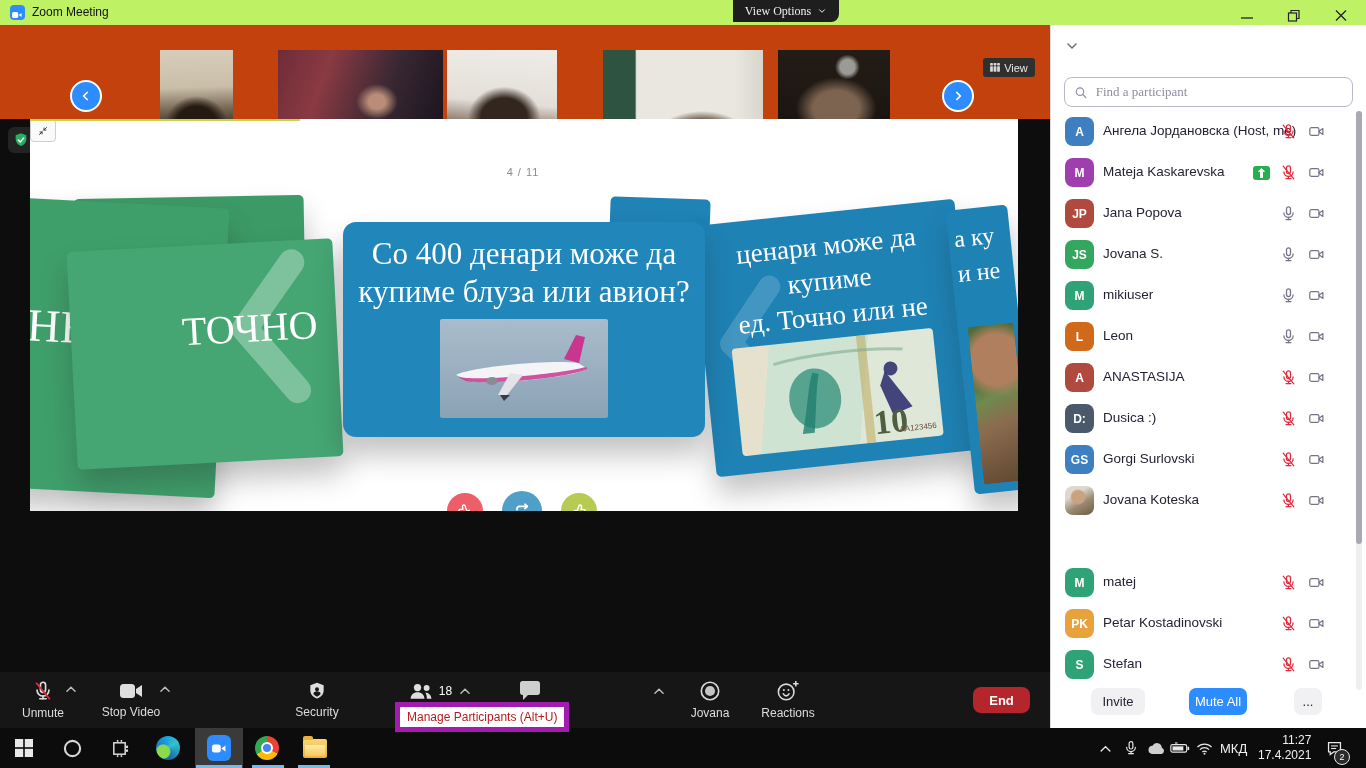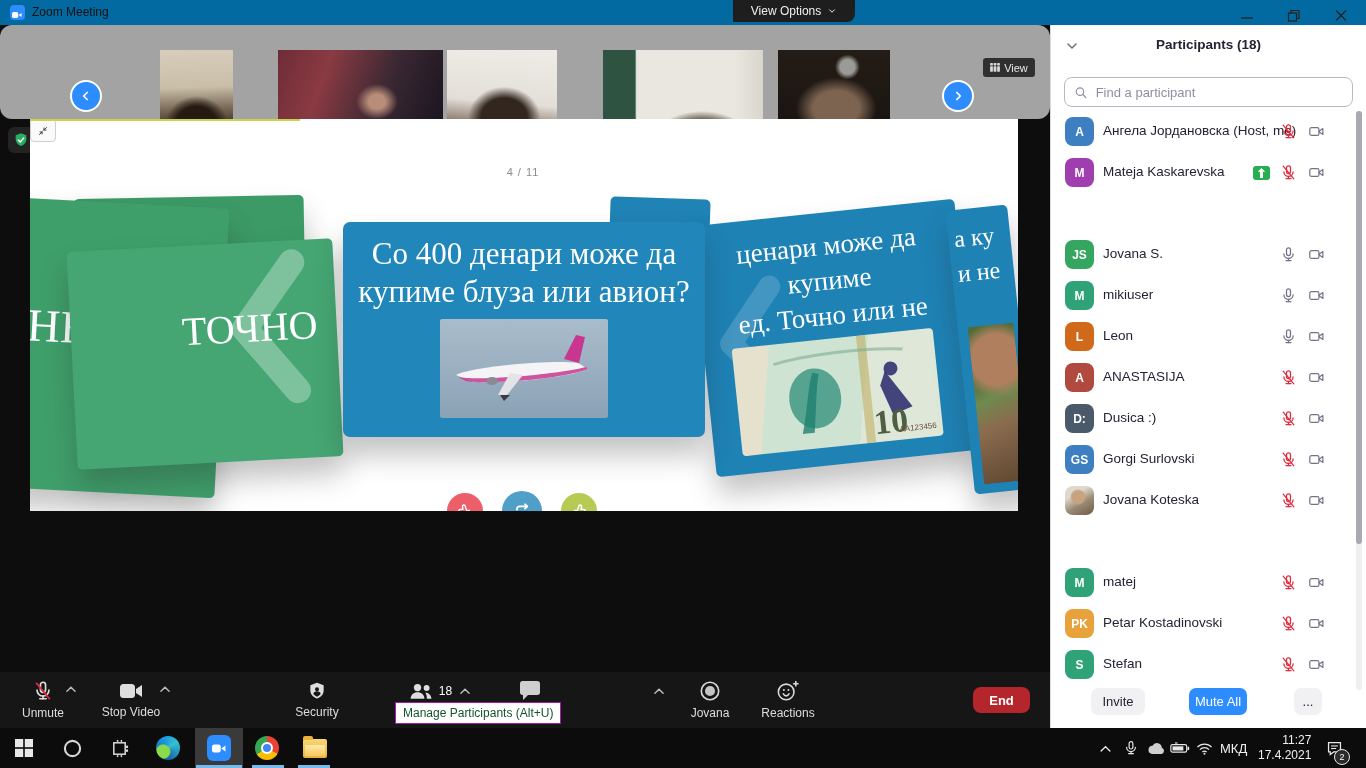--- a/index.html
+++ b/index.html
@@ -2,32 +2,32 @@
 <html><head>
 <meta charset="utf-8">
 <style>
   html,body{margin:0;padding:0;background:#000;}
   .screen{position:relative;width:1366px;height:768px;overflow:hidden;background:#0d0d0d;
           font-family:"Liberation Sans",sans-serif;-webkit-font-smoothing:antialiased;}
   .abs{position:absolute;}
   svg.ic{display:block;}
 
   
-  .titlebar{left:0;top:0;width:1366px;height:25px;background:#0369a1;}
+  .titlebar{left:0;top:0;width:1366px;height:25px;background:#bef264;}
   .appicon{left:10px;top:5px;width:15px;height:15px;border-radius:4px;background:#2D8CFF;}
   .appicon svg{margin:3px 0 0 2px;}
   .apptitle{left:32px;top:5px;font-size:12px;color:#111;}
   .banner{left:462px;top:0;width:271px;height:22px;background:#12A150;color:#fff;font-size:12px;
           display:flex;align-items:center;justify-content:center;border-radius:0 0 0 8px;}
-  .viewopts{left:733px;top:0;width:122px;height:22px;background:#1e1e1e;color:#f0f0f0;font-size:12px;
-          display:flex;align-items:center;justify-content:center;gap:6px;border-radius:0 0 8px 0;cursor:default;}
+  .viewopts{left:733px;top:0;width:106px;height:22px;background:#1e1e1e;color:#f0f0f0;font-size:12px;
+          display:flex;align-items:center;justify-content:center;gap:6px;border-radius:0 0 8px 0;cursor:default;font-family:Liberation Serif, serif;}
   .winctl{top:8px;width:16px;height:12px;color:#222;}
 
   
-  .filmstrip{left:0;top:25px;width:1050px;height:94px;background:#a3a3a3;border-radius:12px;}
+  .filmstrip{left:0;top:25px;width:1050px;height:94px;background:#c2410c;}
   .navarrow{top:55px;width:32px;height:32px;border-radius:50%;background:#2D8CFF;border:2px solid #fff;
             display:flex;align-items:center;justify-content:center;box-sizing:border-box;}
   .tile{top:25px;height:94px;overflow:hidden;}
   .tile .label{position:absolute;left:0;bottom:3px;display:flex;align-items:center;gap:3px;
                background:rgba(18,18,18,.62);color:#fff;font-size:11px;padding:2px 6px 2px 4px;white-space:nowrap;max-width:100%;box-sizing:border-box;overflow:hidden;}
   .t1{left:160px;width:73px;background:radial-gradient(ellipse 70% 50% at 50% 80%,#241a12 0 40%,rgba(0,0,0,0) 62%),linear-gradient(178deg,#d8cdbb 0%,#c9bea8 40%,#7a6a57 62%,#2b2119 85%);}
   .t2{left:278px;width:165px;background:radial-gradient(ellipse 28% 42% at 60% 55%,#b98d78 0 18%,rgba(0,0,0,0) 45%),linear-gradient(110deg,#6e2c38 0%,#8a3a42 28%,#3a2833 62%,#17121c 100%);}
   .t3{left:447px;width:110px;background:radial-gradient(ellipse 55% 55% at 52% 72%,#33261e 0 38%,rgba(0,0,0,0) 60%),linear-gradient(185deg,#efece7 0%,#e3dfd8 55%,#8a776a 78%,#2a211c 100%);}
   .t4{left:603px;width:160px;background:radial-gradient(ellipse 50% 55% at 62% 100%,#5a4a3c 0 45%,rgba(0,0,0,0) 64%),linear-gradient(90deg,#2e5340 0 20%,#e9e7df 21% 82%,#d8d5cc 100%);}
   .t5{left:778px;width:112px;background:radial-gradient(circle at 62% 18%,#9a9a96 0 7%,rgba(0,0,0,0) 12%),radial-gradient(ellipse 60% 55% at 52% 62%,#7d6450 0 34%,rgba(0,0,0,0) 60%),linear-gradient(#241c16,#171310);}
@@ -44,21 +44,21 @@
   .card{position:absolute;border-radius:5px;box-shadow:0 18px 28px rgba(40,40,40,.28);}
   .gcard{background:#45a673;}
   .bcard{background:#2187bb;}
   .serif{font-family:"Liberation Serif","DejaVu Serif",serif;color:#fff;}
   .gback2{left:45px;top:78px;width:230px;height:170px;transform:rotate(-1deg);background:#3c9a66;}
   .gback1{left:-18px;top:84px;width:210px;height:290px;transform:rotate(3deg);background:#3f9f6b;}
   .gback1 .txt{position:absolute;left:14px;top:100px;font-size:46px;}
   .gfront{left:42px;top:126px;width:266px;height:218px;transform:rotate(-3deg);}
   .gfront .txt{position:absolute;left:0;top:62px;width:100%;padding-left:92px;box-sizing:border-box;font-size:40px;text-align:center;}
   .bback{left:580px;top:79px;width:100px;height:40px;transform:rotate(2deg);background:#1f83b5;box-shadow:none;}
-  .ccard{left:313px;top:103px;width:362px;height:215px;border-radius:7px;}
+  .ccard{left:313px;top:103px;width:362px;height:215px;border-radius:13px;}
   .ccard .txt{position:absolute;left:0;top:13px;width:100%;font-size:31px;line-height:1.22;text-align:center;}
   .plane{position:absolute;left:97px;top:97px;width:168px;height:99px;border-radius:2px;overflow:hidden;
          background:linear-gradient(#a9bccb,#8ba2b6);}
   .rcard{left:673px;top:93px;width:265px;height:252px;transform:rotate(-6deg);background:#1e82b5;}
   .rcard .txt{position:absolute;left:0;top:16px;width:100%;font-size:27px;line-height:1.3;text-align:center;}
   .note{position:absolute;left:28px;top:126px;width:202px;height:108px;border-radius:4px;overflow:hidden;
         background:linear-gradient(100deg,#e6e1cd 0 17%,#cfe3d2 17% 62%,#dfe8d8 62% 100%);}
   .note .val{position:absolute;right:34px;bottom:0px;font-family:"Liberation Serif",serif;font-size:34px;font-weight:bold;color:#4e5e40;}
   .note .serial{position:absolute;right:6px;bottom:6px;font-size:8px;color:#6b4a3a;}
   .note .strip{position:absolute;left:62%;top:0;width:9px;height:100%;background:rgba(190,170,90,.55);}
@@ -81,30 +81,30 @@
   
   .toolbar{left:0;top:672px;width:1050px;height:56px;background:#161616;}
   .tbtn{position:absolute;top:674px;height:52px;display:flex;flex-direction:column;align-items:center;justify-content:center;gap:4px;color:#dedede;}
   .tbtn .lbl{font-size:12px;white-space:nowrap;}
   .chev{position:absolute;color:#bdbdbd;}
   .prow18{display:flex;align-items:center;gap:5px;}
   .cnt18{font-size:12px;color:#fff;}
   .sharelbl{color:#2ecb6a !important;}
   .endbtn{left:973px;top:687px;width:57px;height:26px;background:#b5262c;border-radius:8px;color:#fff;
           font-size:13px;font-weight:bold;display:flex;align-items:center;justify-content:center;}
-  .tooltip{left:395px;top:702px;height:20px;background:#fff;border:1px solid #a21caf;color:#14532d;
+  .tooltip{left:395px;top:702px;height:20px;background:#fff;border:5px solid #a21caf;color:#b91c1c;
            font-size:12px;display:flex;align-items:center;padding:0 7px;white-space:nowrap;z-index:30;}
 
   
   .panel{left:1050px;top:25px;width:316px;height:703px;background:#fff;border-left:1px solid #dcdcde;box-sizing:border-box;}
   .phead{position:absolute;left:0;top:12px;width:100%;text-align:center;font-size:13.5px;font-weight:bold;color:#232333;}
   .pchev{position:absolute;left:13px;top:13px;color:#747487;}
   .searchbox{position:absolute;left:13px;top:52px;width:289px;height:30px;border:1px solid #b9b9c5;border-radius:8px;
              box-sizing:border-box;display:flex;align-items:center;gap:6px;padding:0 9px;color:#8e8ea0;}
-  .searchbox input{border:none;outline:none;font-size:13px;width:100%;font-family:Liberation Sans, sans-serif;color:#232333;}
+  .searchbox input{border:none;outline:none;font-size:13px;width:100%;font-family:Liberation Serif, serif;color:#232333;}
   .searchbox input::placeholder{color:#8e8ea0;}
   .prowlist{position:absolute;left:0;top:0;width:100%;height:100%;}
   .prow{position:absolute;left:0;width:100%;height:41px;}
   .pav{position:absolute;left:14px;top:6px;width:29px;height:29px;border-radius:8px;color:#fff;
        font-size:12px;font-weight:bold;display:flex;align-items:center;justify-content:center;}
   .pav.photoav{background:radial-gradient(circle at 45% 38%,#c9a27e 0 26%,rgba(0,0,0,0) 34%),linear-gradient(150deg,#ded8cf 0 30%,#9a8a74 60%,#6e5a44 100%) !important;}
   .pname{position:absolute;left:52px;top:12px;font-size:13.5px;color:#232333;white-space:nowrap;}
   .picons{position:absolute;right:40px;top:12px;display:flex;align-items:center;gap:10px;}
   .mic-off{color:#e02b3d;}
   .mic-on{color:#747487;}
@@ -490,21 +490,20 @@
       </svg>
     <span class="lbl">Reactions</span>
   </div>
 
   <div class="abs endbtn">End</div>
 
   <div class="abs panel">
     <svg class="pchev ic" width="16" height="16" viewBox="0 0 24 24">
         <use href="#i-chevdown"></use>
       </svg>
-    <div class="phead">Participants (18)</div>
     <div class="searchbox">
       <svg class="ic" width="15" height="15" viewBox="0 0 24 24">
           <circle cx="10.5" cy="10.5" r="6.5" fill="none" stroke="#8e8ea0" stroke-width="2"></circle>
           <line x1="15.5" y1="15.5" x2="21" y2="21" stroke="#8e8ea0" stroke-width="2" stroke-linecap="round"></line>
         </svg>
       <input type="text" placeholder="Find a participant" style="">
     </div>
 
     <div class="prowlist">
       <div class="prow" style="top:86px" data-muted="true">
@@ -523,20 +522,32 @@
         <span class="pav" style="background: rgb(160, 62, 176);">M</span>
         <span class="pname">Mateja Kaskarevska</span>
         <span class="picons">
             <span class="sbadge">
               <svg width="9" height="10" viewBox="0 0 10 12">
                 <path d="M5 0l4.5 4.5H6.8V12H3.2V4.5H.5z" fill="#fff"></path>
               </svg>
             </span>
             <svg class="ic mic-off" width="17" height="17" viewBox="0 0 24 24">
               <use href="#i-mic-off"></use>
+            </svg>
+            <svg class="ic camic" width="19" height="17" viewBox="0 0 24 24">
+              <use href="#i-cam"></use>
+            </svg>
+          </span>
+      </div>
+      <div class="prow" style="top:168px" data-muted="false">
+        <span class="pav" style="background: rgb(176, 73, 62);">JP</span>
+        <span class="pname">Jana Popova</span>
+        <span class="picons">
+            <svg class="ic mic-on" width="17" height="17" viewBox="0 0 24 24">
+              <use href="#i-mic"></use>
             </svg>
             <svg class="ic camic" width="19" height="17" viewBox="0 0 24 24">
               <use href="#i-cam"></use>
             </svg>
           </span>
       </div>
       <div class="prow" style="top:209px" data-muted="false">
         <span class="pav" style="background: rgb(53, 166, 95);">JS</span>
         <span class="pname">Jovana S.</span>
         <span class="picons">

